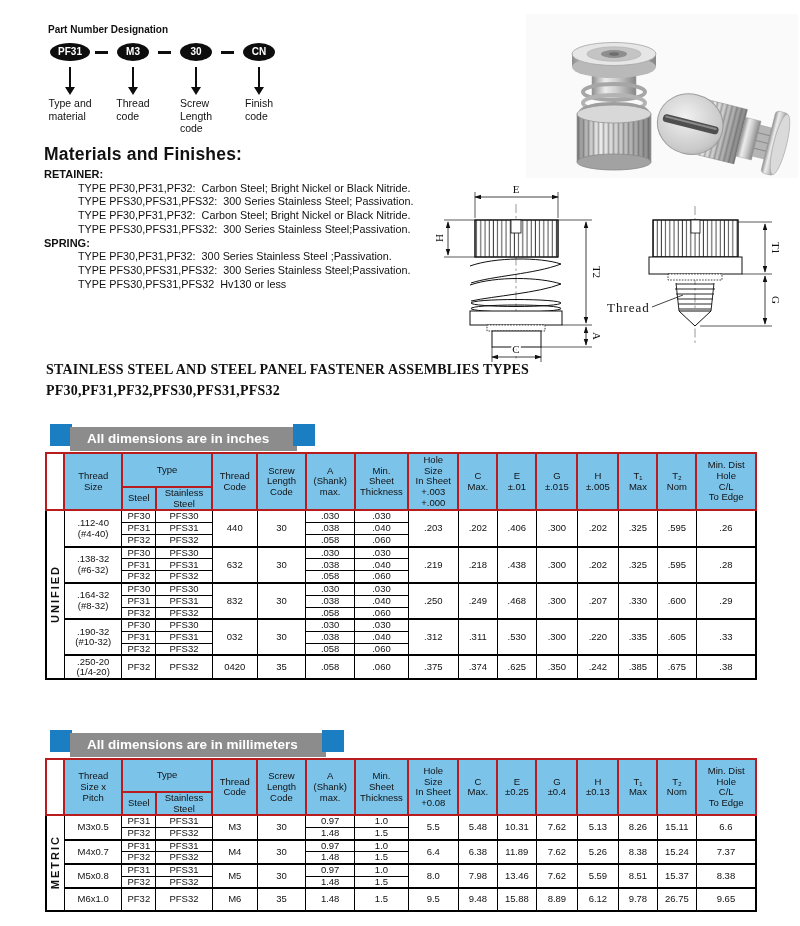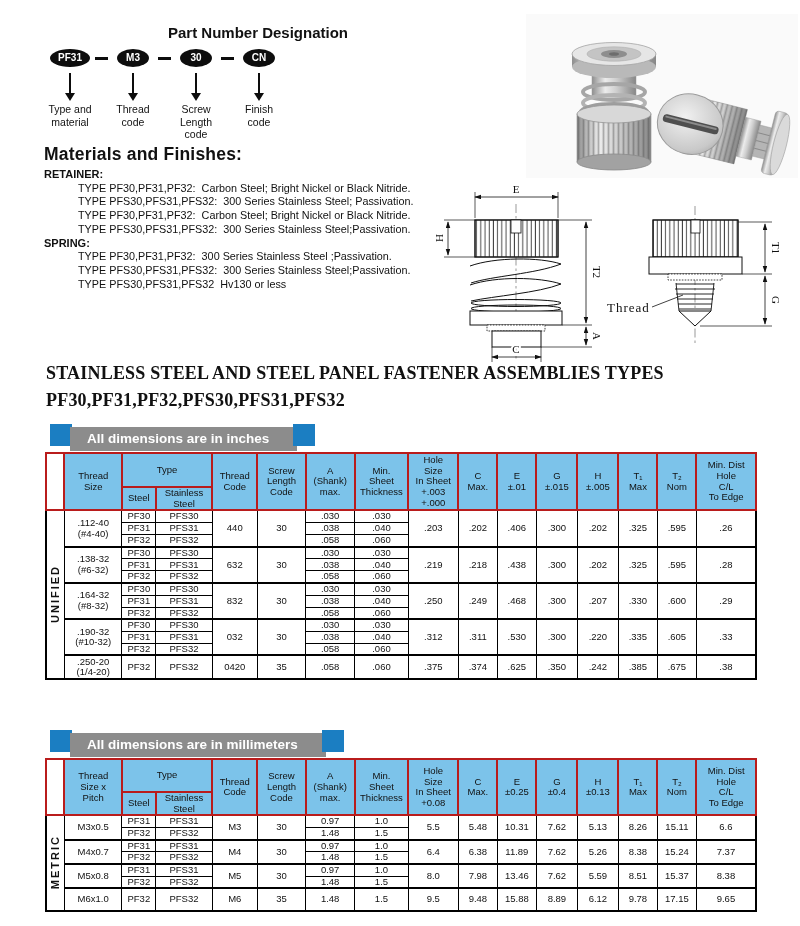--- a/index.html
+++ b/index.html
@@ -2,47 +2,47 @@
 <html><head>
 <meta charset="utf-8">
 <style>
   html,body{margin:0;padding:0;background:#fff;}
   #page{position:relative;width:800px;height:926px;background:#fff;overflow:hidden;
         font-family:"Liberation Sans","DejaVu Sans",sans-serif;color:#111;}
   .abs{position:absolute;}
 
   
   .pn{left:48px;top:24px;width:300px;}
-  .pn-title{font-size:15px;font-weight:bold;margin-bottom:8px;text-align:right;}
+  .pn-title{font-size:10px;font-weight:bold;margin-bottom:8px;}
   .pn-row{display:flex;align-items:flex-start;}
   .pn-seg{display:flex;flex-direction:column;align-items:center;min-width:44px;}
   .pn-oval{background:#0d0d0d;color:#fff;font-size:10px;font-weight:bold;
            padding:4px 8px;border-radius:50%;min-width:16px;text-align:center;line-height:1;}
   .pn-dash{width:13px;height:3px;background:#0d0d0d;margin:8px 3px 0 3px;flex:none;}
   .pn-arrow{width:2px;height:20px;background:#0d0d0d;margin:6px 0 0 0;position:relative;}
   .pn-arrow::after{content:"";position:absolute;left:-4px;top:100%;
         border-left:5px solid transparent;border-right:5px solid transparent;border-top:8px solid #0d0d0d;}
-  .pn-label{margin-top:10px;text-align:center;}
+  .pn-label{margin-top:10px;text-align:left;}
   .pn-label div{font-size:10.5px;line-height:1.2;}
 
   
   .materials{left:44px;top:144px;width:440px;}
   .mat-title{font-size:17.5px;font-weight:bold;margin-bottom:3px;letter-spacing:.2px;}
   .mat-sec-title{font-size:11px;font-weight:bold;line-height:1.25;}
   .mat-line{font-size:10.8px;font-weight:normal;line-height:1.27;padding-left:34px;white-space:pre;}
 
   
   .photo{left:526px;top:14px;}
   .diagram{left:432px;top:176px;}
   .dimtext{font-family:"Liberation Serif","DejaVu Serif",serif;font-size:11px;fill:#111;}
   .threadtext{font-family:"Liberation Serif","DejaVu Serif",serif;font-size:13px;fill:#111;letter-spacing:1px;}
 
   
   .title{left:46px;top:360px;width:724px;font-family:"Liberation Serif","DejaVu Serif",serif;
-         font-weight:bold;font-size:18px;line-height:1.48;letter-spacing:.2px;}
+         font-weight:bold;font-size:14px;line-height:1.48;letter-spacing:.2px;}
 
   
   .tsec{width:716px;}
   .tsec0{left:45px;top:424px;}
   .tsec1{left:45px;top:730px;}
   .banner{display:flex;align-items:flex-start;height:28px;position:relative;margin-left:5px;}
   .bsq{width:22px;height:22px;background:#1b7ec2;flex:none;}
   .bbar{height:24px;background:#8c8c8c;color:#fff;font-weight:bold;font-size:13.5px;
         margin:3px 0 0 -2px;padding:4px 28px 0 17px;box-sizing:border-box;white-space:nowrap;}
   .bsq2{margin-left:-4px;}
@@ -636,21 +636,21 @@
               <td>M6</td>
               <td>35</td>
               <td>1.48</td>
               <td>1.5</td>
               <td>9.5</td>
               <td>9.48</td>
               <td>15.88</td>
               <td>8.89</td>
               <td>6.12</td>
               <td>9.78</td>
-              <td>17.15</td>
+              <td>26.75</td>
               <td>9.65</td>
             </tr>
           </tbody>
         </table>
       </div>
   </div>
 
 </div>
 
 </body></html>

